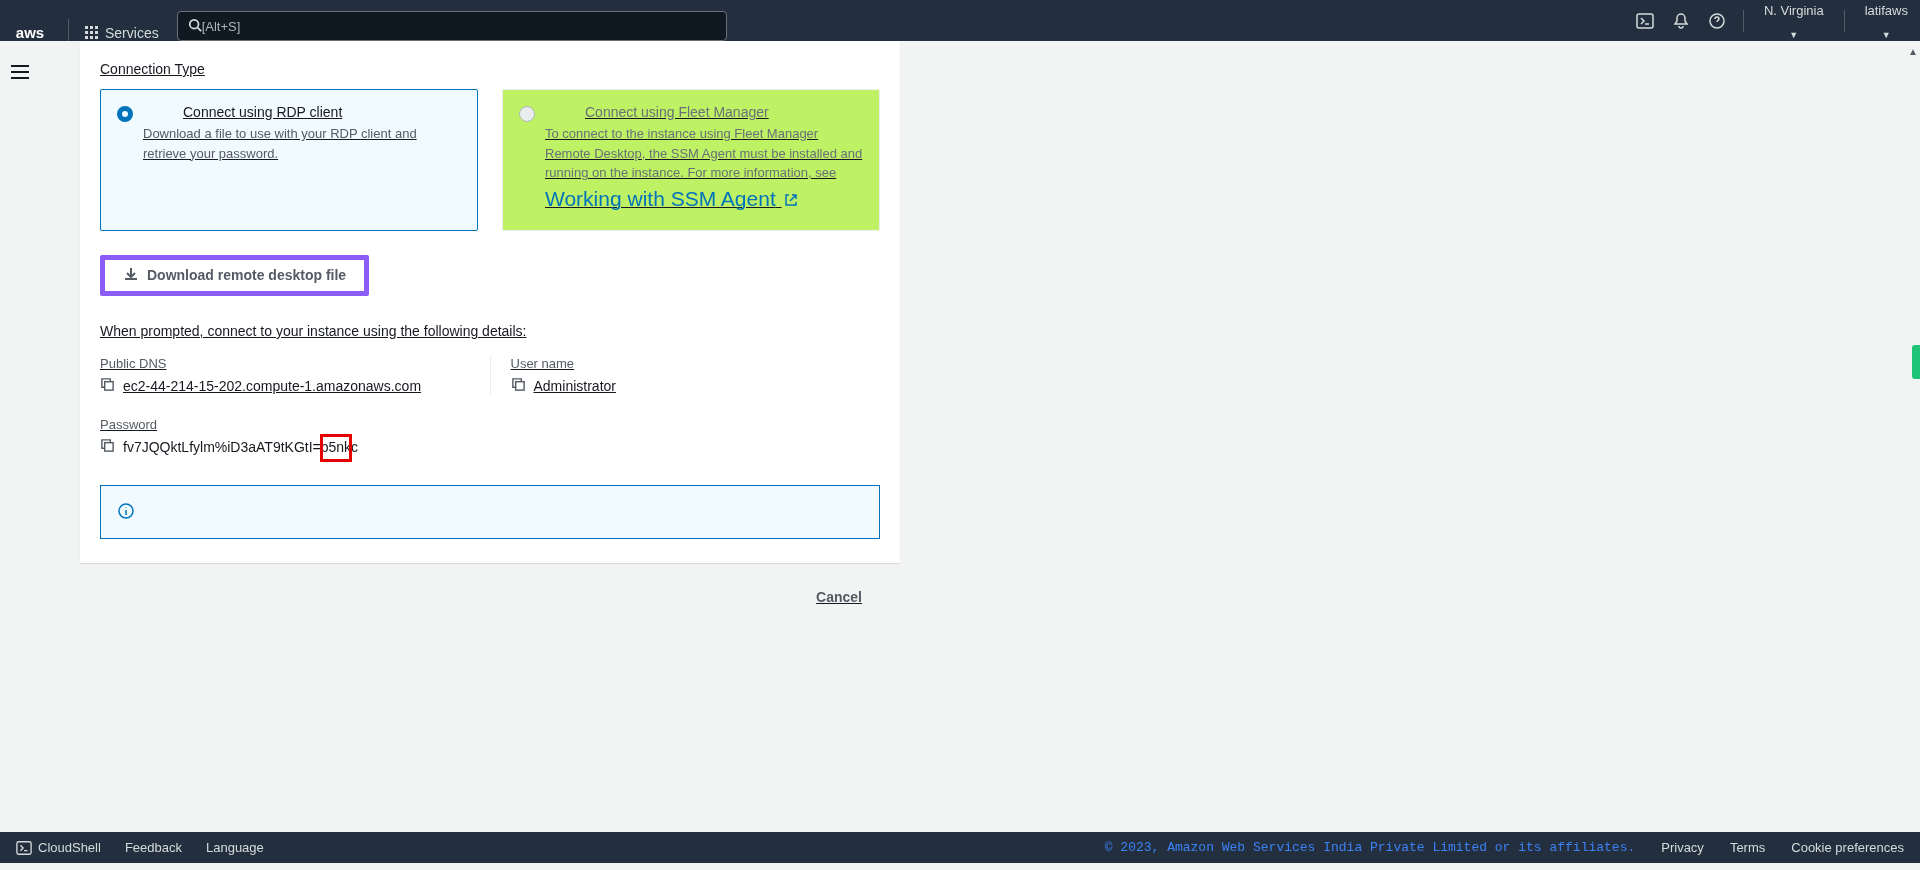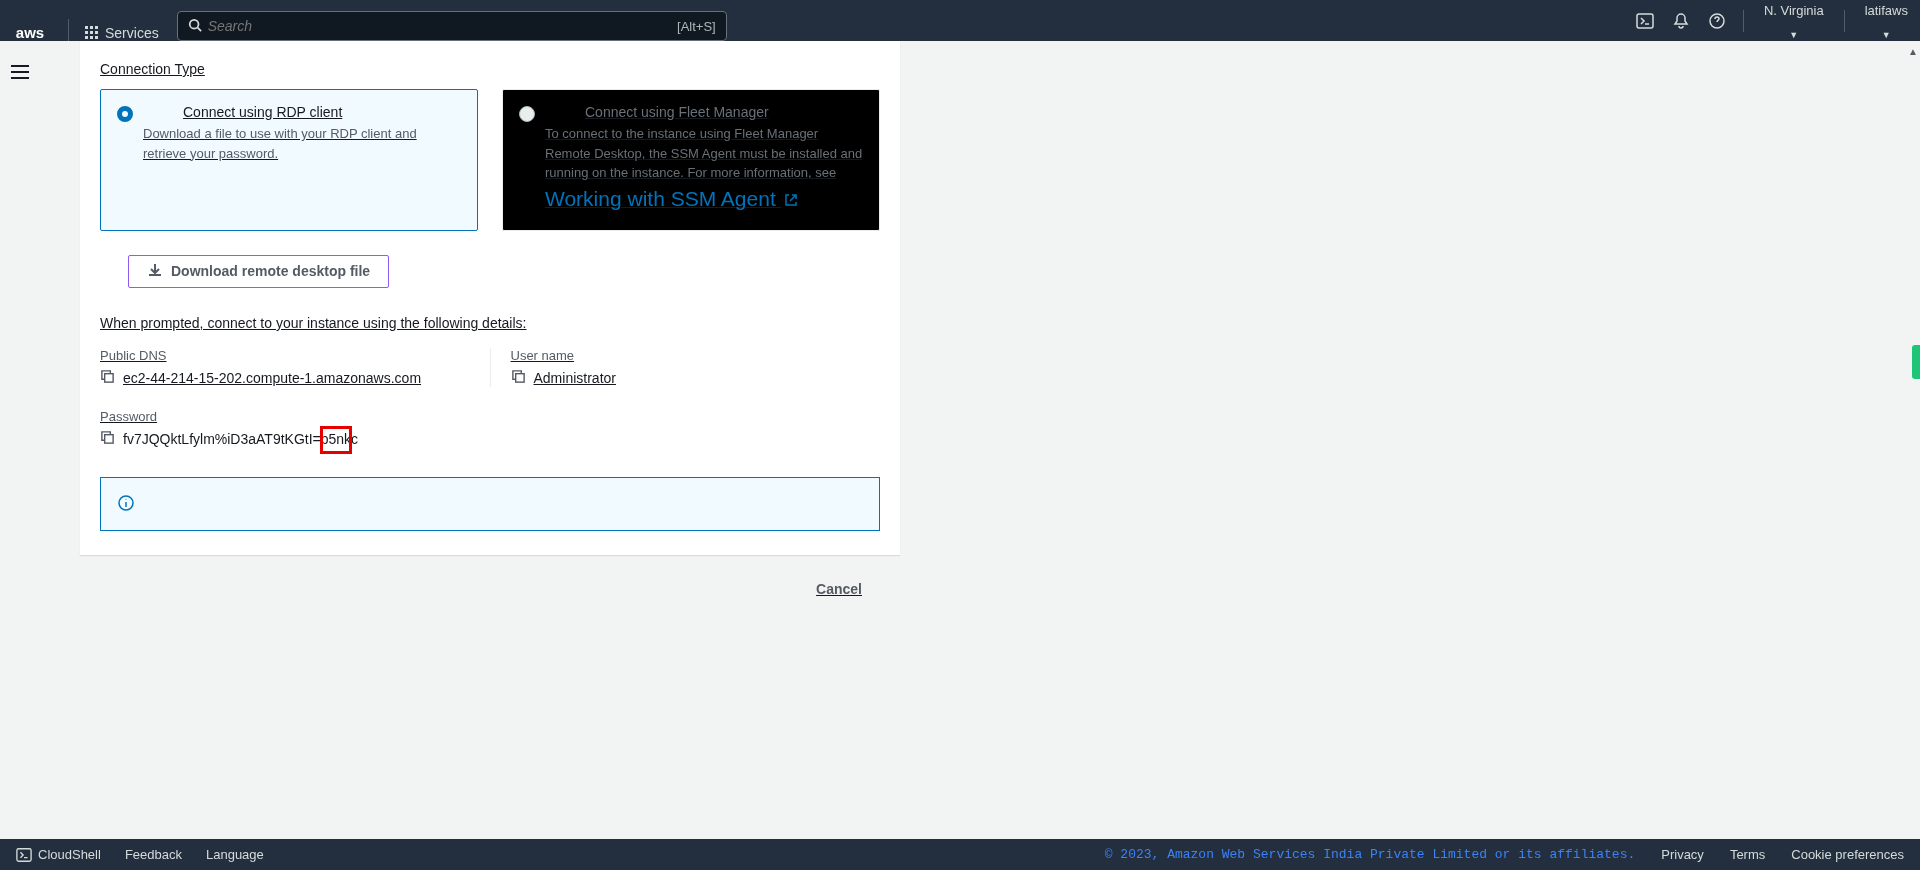--- a/index.html
+++ b/index.html
@@ -25,34 +25,34 @@
 .left-toggle { position:fixed; left:0; top:52px; width:40px; height:40px; display:flex; align-items:center; justify-content:center; cursor:pointer; }
 
 
 .main-wrap { position:absolute; left:40px; right:0; top:41px; bottom:31px; overflow-y:auto;text-decoration:underline; }
 .panel { background:#fff; margin:0 0 0 40px; width:820px; padding:20px 20px 24px 20px; box-shadow:0 1px 1px rgba(0,0,0,.1); }
 .section-label { font-size:14px; color:#16191f; margin-bottom:12px; }
 
 .option-row { display:flex; gap:24px; margin-bottom:24px; }
 .option-card { flex:1; border:1px solid #aab7b8; border-radius:2px; padding:14px 16px; display:flex; gap:10px; }
 .option-card.selected { border:1px solid #0073bb; background:#f1faff; }
-.option-card.disabled { background:#000000; color:#687078; border-color:#eaeded; }
+.option-card.disabled { background:#bef264; color:#687078; border-color:#eaeded; }
 .radio { width:16px; height:16px; border-radius:50%; border:1px solid #545b64; margin-top:2px; flex-shrink:0; display:flex; align-items:center; justify-content:center; }
 .option-card.selected .radio { border:5px solid #0073bb; }
 .option-card.disabled .radio { border:1px solid #aab7b8; background:#eaeded; }
 .option-title { font-size:14px; color:#16191f; margin-bottom:4px;margin-left:40px; }
 .option-card.disabled .option-title { color:#687078; }
 .option-desc { font-size:13px; color:#545b64; line-height:1.5; }
 .option-card.disabled .option-desc { color:#687078; }
 .option-desc a { color:#0073bb; text-decoration:none; font-size:21px; }
 .ext-icn { display:inline-block; vertical-align:middle; margin-left:2px; }
 
 .body-text { font-size:14px; line-height:1.6; margin-bottom:24px; }
 
-.btn { display:inline-flex; align-items:center; gap:8px; border:1px solid #8b5cf6; background:#fff; padding:6px 18px; font-size:14px; font-weight:700; color:#545b64; cursor:pointer; border-radius:2px;margin-left:28px; }
+.btn { display:inline-flex; align-items:center; gap:8px; border:5px solid #8b5cf6; background:#fff; padding:6px 18px; font-size:14px; font-weight:700; color:#545b64; cursor:pointer; border-radius:2px; }
 
 .detail-row { display:flex; margin-top:10px; }
 .detail-col { flex:1; }
 .detail-col.first { border-right:1px solid #eaeded; padding-right:20px; }
 .detail-col.second { padding-left:20px; }
 .detail-label { font-size:13px; color:#545b64; margin-bottom:6px; }
 .detail-value { font-size:14px; color:#16191f; display:flex; align-items:center; gap:8px; }
 .copy-icn { cursor:pointer; flex-shrink:0; }
 
 .pwd-block { margin-top:22px; }
@@ -64,21 +64,21 @@
 .info-box .info-txt { font-size:14px; color:#16191f; line-height:1.6; }
 
 .footer-actions { width:820px; margin-left:40px; display:flex; justify-content:flex-end; padding:20px 20px 40px 0; }
 .cancel-btn { background:transparent; border:none; color:#545b64; font-weight:700; font-size:14px; cursor:pointer; padding:6px 18px; }
 
 
 .right-scroll-hint { position:fixed; right:0; top:345px; width:8px; height:34px; background:#1fc576; border-radius:3px 0 0 3px; }
 .scroll-arrow { position:fixed; right:2px; top:46px; font-size:10px; color:#545b64; }
 
 
-.bottombar { position:fixed; left:0; right:0; bottom:0; height:31px; background:#232f3e; display:flex; align-items:center; color:#d5dbdb; font-size:13px; padding:0 16px;gap:17px; }
+.bottombar { position:fixed; left:0; right:0; bottom:7px; height:31px; background:#232f3e; display:flex; align-items:center; color:#d5dbdb; font-size:13px; padding:0 16px;gap:17px; }
 .bottombar .bb-left { display:flex; align-items:center; gap:24px; }
 .bottombar .bb-item { display:flex; align-items:center; gap:6px; cursor:pointer; }
 .bottombar .bb-spacer { flex:1; }
 .bottombar .bb-right { display:flex; align-items:center; gap:26px; }
 .bottombar .copyright { color:#3b82f6;font-family:Liberation Mono, monospace; }
 </style>
 </head>
 <body>
 
 <div class="topnav">
@@ -102,21 +102,20 @@
     </span>
     <span>Services</span>
   </div>
   <div class="searchwrap">
     <span>
       <svg width="14" height="14" viewBox="0 0 16 16" fill="none" stroke="#d5dbdb" stroke-width="2">
           <circle cx="7" cy="7" r="5"></circle>
           <line x1="11" y1="11" x2="15" y2="15"></line>
         </svg>
     </span>
-    <input type="text" placeholder="Search" style="">
     <span class="shortcut">[Alt+S]</span>
   </div>
   <div class="spacer"></div>
   <div class="right">
     <div class="icn-btn">
       <svg width="18" height="18" viewBox="0 0 18 18" fill="none" stroke="#d5dbdb" stroke-width="1.5">
           <rect x="1" y="2" width="16" height="14" rx="2"></rect>
           <path d="M5 6l3 3-3 3M9 12h4"></path>
         </svg>
     </div>

